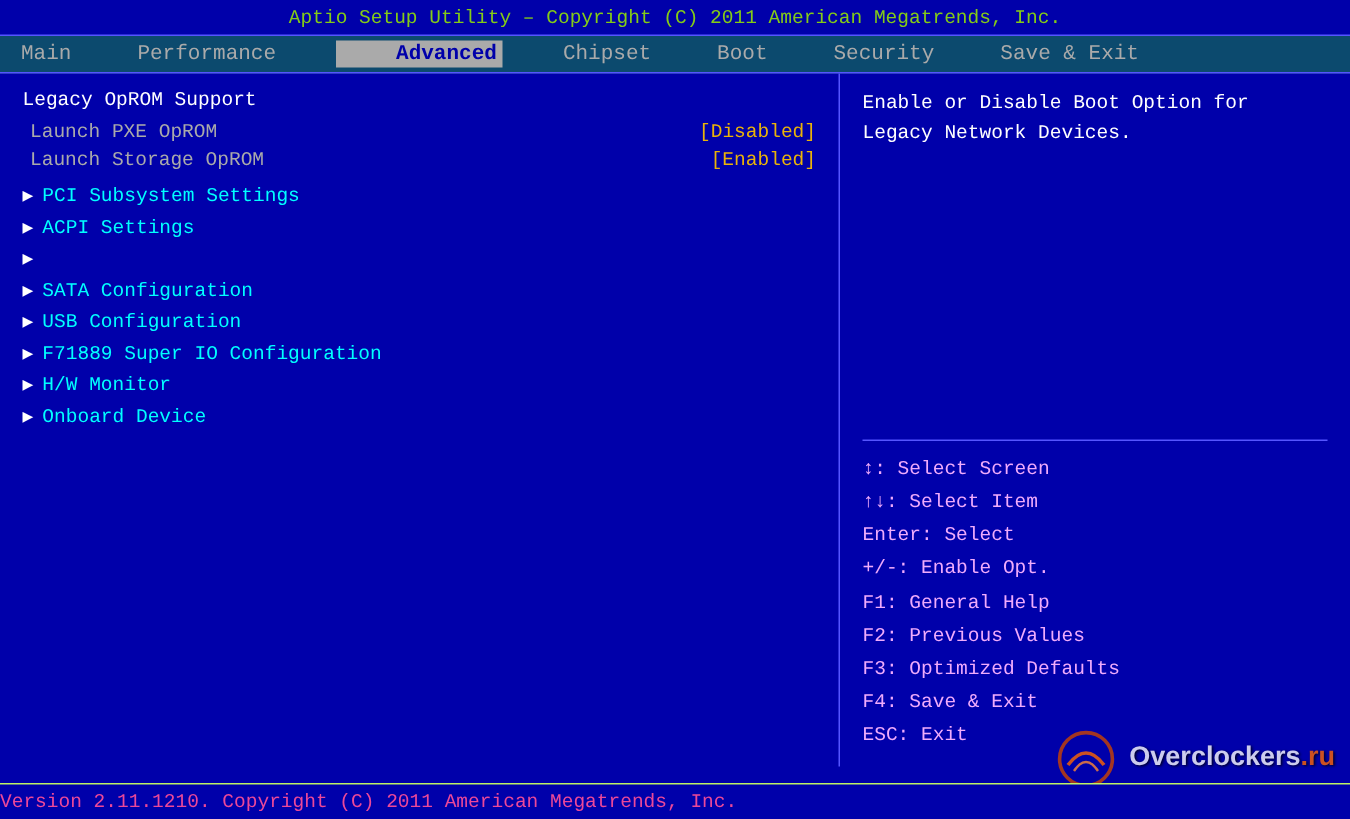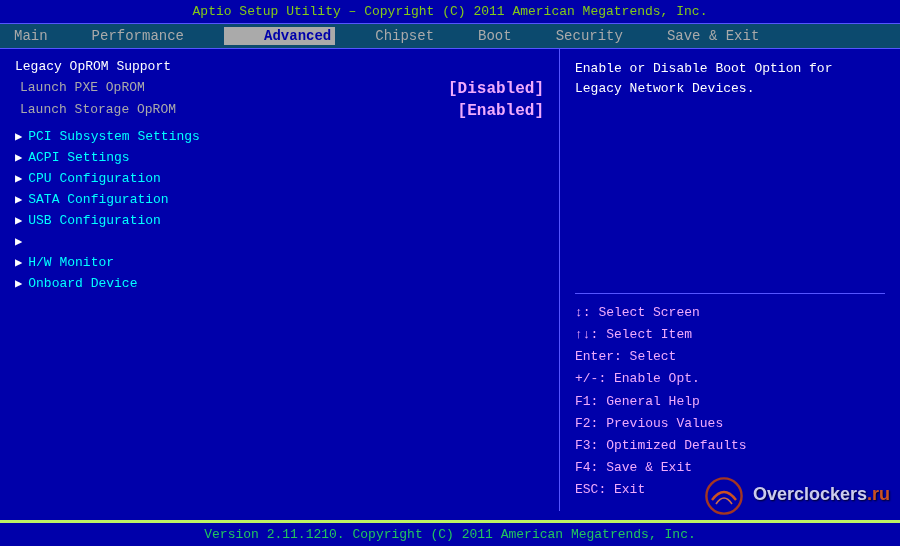--- a/index.html
+++ b/index.html
@@ -68,23 +68,22 @@
       display: flex;
       justify-content: space-between;
       margin-bottom: 4px;
       padding-left: 5px;
     }
     .setting-label {
       color: #aaaaaa;
       font-size: 13px;
     }
     .setting-value {
-      color: #f0abfc;
-      font-size: 16px;
-      font-weight: bold;
+      color: #eab308;
+      font-size: 13px;
     }
 
     .divider {
       margin: 8px 0;
       border: none;
       border-top: 0px solid transparent;
     }
 
     .nav-item {
       display: flex;
@@ -125,34 +124,34 @@
     #key-help {
       color: #f0abfc;
       font-size: 13px;
       line-height: 1.7;
       padding-top: 8px;
     }
 
     
     #bottom-bar {
       background: #0000aa;
-      border-top: 3px solid #bef264;
-      text-align: center;
+      border-top: 1px solid #bef264;
+      text-align: left;
       padding: 4px 0;
-      color: #22c55e;
+      color: #ec4899;
       font-size: 13px;
       position: absolute;
       bottom: 0;
       width: 900px;
     }
 
     
     #watermark {
       position: absolute;
-      bottom: 30px;
+      bottom: 20px;
       right: 10px;
       opacity: 0.8;
     }
     .watermark-text {
       font-family: Arial, sans-serif;
       font-size: 18px;
       font-weight: bold;
       color: #ffffff;
       text-shadow: 1px 1px 2px #000;
     }
@@ -202,32 +201,32 @@
         <div class="nav-item">
           <span class="nav-arrow">▶</span>
           <span class="nav-label">PCI Subsystem Settings</span>
         </div>
         <div class="nav-item">
           <span class="nav-arrow">▶</span>
           <span class="nav-label">ACPI Settings</span>
         </div>
         <div class="nav-item">
           <span class="nav-arrow">▶</span>
-          <span class="nav-label">CPU Configuration</span>
         </div>
         <div class="nav-item">
           <span class="nav-arrow">▶</span>
           <span class="nav-label">SATA Configuration</span>
         </div>
         <div class="nav-item">
           <span class="nav-arrow">▶</span>
           <span class="nav-label">USB Configuration</span>
         </div>
         <div class="nav-item">
           <span class="nav-arrow">▶</span>
+          <span class="nav-label">F71889 Super IO Configuration</span>
         </div>
         <div class="nav-item">
           <span class="nav-arrow">▶</span>
           <span class="nav-label">H/W Monitor</span>
         </div>
         <div class="nav-item">
           <span class="nav-arrow">▶</span>
           <span class="nav-label">Onboard Device</span>
         </div>
       </div>

